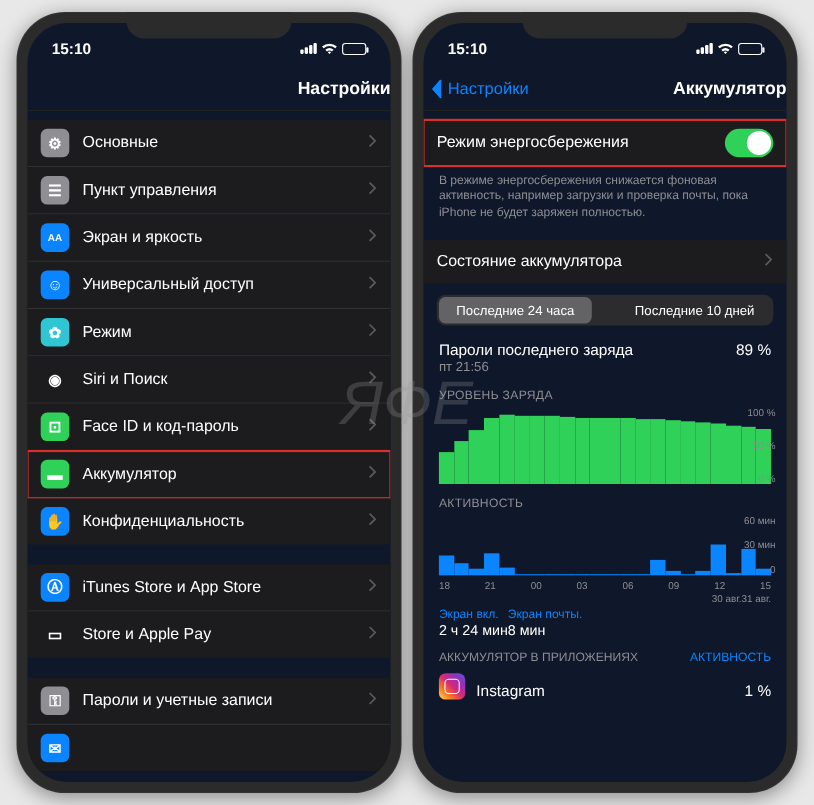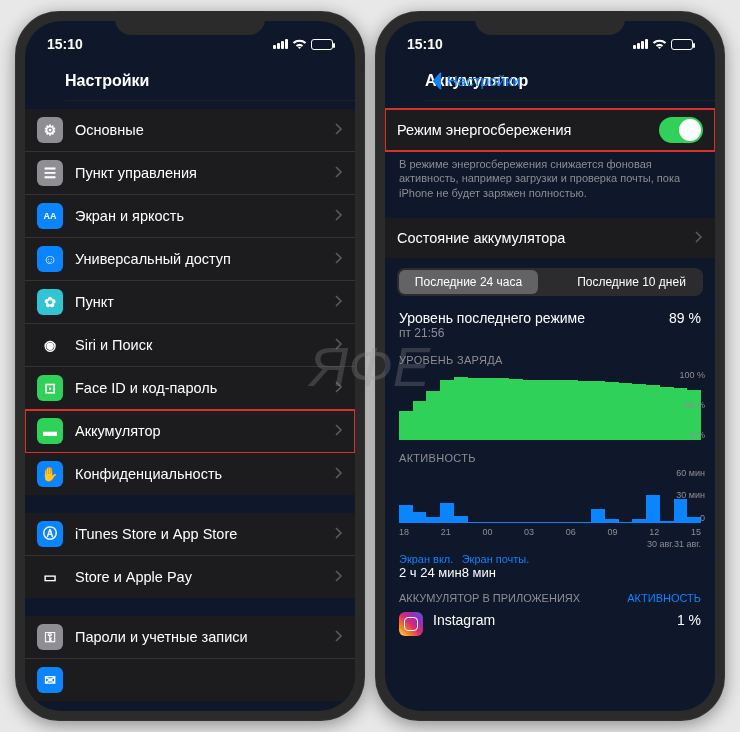--- a/index.html
+++ b/index.html
@@ -67,25 +67,24 @@
   .wifi { width:15px;height:11px; }
   .battery {
     width: 22px; height: 11px;
     border: 1px solid #fff; border-radius: 3px;
     position: relative;
   }
   .battery::after{ content:''; position:absolute; right:-3px; top:3px; width:2px; height:5px; background:#fff; border-radius:1px;}
   .battery-fill{ height:100%; width:55%; background:#ffd60a; border-radius:1px;}
   .nav-bar {
     height: 40px;
-    display:flex; align-items:center; justify-content:flex-start;
+    display:flex; align-items:center; justify-content:flex-end;
     position: relative;
     font-size: 16px; font-weight:600;
     border-bottom: 0.5px solid #222;
-    margin-left: 40px;
   }
   .nav-back {
     position:absolute; left:6px; top:0; height:100%;
     display:flex; align-items:center; color:#0a84ff;
     font-weight:400; font-size:15px;
   }
   .nav-back svg{width:12px;height:18px;margin-right:4px}
   .content { height: calc(100% - 80px); overflow:hidden; }
   .group { margin-top: 18px; }
   .group.tight{ margin-top:8px }
@@ -126,21 +125,21 @@
   .chart-bars{ position:absolute; inset:0; display:flex; align-items:flex-end; gap:0px;}
   .chart-bars span{ flex:1; background:#30d158; }
   .chart-ticks{ position:absolute; right:-4px; top:0; bottom:0; display:flex; flex-direction:column; justify-content:space-between; font-size:9px; color:#8e8e93; text-align:right }
   .activity-bars span{ flex:1; background:#0a84ff }
   .xaxis{ display:flex; justify-content:space-between; font-size:9px; color:#8e8e93; padding:2px 14px }
   .xaxis-sub{ display:flex; justify-content:flex-end; font-size:9px; color:#8e8e93; padding:0 14px }
   .dual{ display:flex; padding:4px 14px; font-size:13px }
   .dual .hdr{ color:#0a84ff; font-size:11px }
   .section-row{ display:flex; justify-content:space-between; padding:8px 14px 2px; font-size:11px; color:#8e8e93; text-transform:uppercase; }
   .section-row .link{ color:#0a84ff }
-  .app-row{ display:flex; align-items:flex-start; padding:6px 14px; font-size:14px }
+  .app-row{ display:flex; align-items:flex-end; padding:6px 14px; font-size:14px }
   .app-row .pct{ margin-left:auto; color:#fff }
   .insta{ width:24px;height:24px;border-radius:6px;background:linear-gradient(45deg,#feda75,#fa7e1e,#d62976,#962fbf,#4f5bd5);margin-right:10px;display:flex;align-items:center;justify-content:center }
   .insta::after{content:'';width:12px;height:12px;border:1.5px solid #fff;border-radius:4px}
 </style>
 </head>
 <body>
 
 <div class="watermark">ЯФЕ</div>
 
 <div class="phone">
@@ -189,21 +188,21 @@
           </div>
           <div class="row">
             <span class="icon-box" style="background: rgb(10, 132, 255); font-size: 14px; font-weight: 600; color: rgb(255, 255, 255);">☺︎</span>
             <span>Универсальный доступ</span>
             <span class="chevron"><svg viewBox="0 0 8 12">
                 <path stroke="#5a5a5e" stroke-width="1.6" fill="none" d="M1 1l5 5-5 5"></path>
               </svg></span>
           </div>
           <div class="row">
             <span class="icon-box" style="background: rgb(47, 197, 210); font-size: 14px; font-weight: 600; color: rgb(255, 255, 255);">✿</span>
-            <span>Пункт</span>
+            <span>Режим</span>
             <span class="chevron"><svg viewBox="0 0 8 12">
                 <path stroke="#5a5a5e" stroke-width="1.6" fill="none" d="M1 1l5 5-5 5"></path>
               </svg></span>
           </div>
           <div class="row">
             <span class="icon-box" style="background: rgb(28, 28, 30); font-size: 14px; font-weight: 600; color: rgb(255, 255, 255);">◉</span>
             <span>Siri и Поиск</span>
             <span class="chevron"><svg viewBox="0 0 8 12">
                 <path stroke="#5a5a5e" stroke-width="1.6" fill="none" d="M1 1l5 5-5 5"></path>
               </svg></span>
@@ -304,21 +303,21 @@
                 <path stroke="#5a5a5e" stroke-width="1.6" fill="none" d="M1 1l5 5-5 5"></path>
               </svg></span>
         </div>
       </div>
       <div class="seg-control">
         <div class="seg active">Последние 24 часа</div>
         <div class="seg">Последние 10 дней</div>
       </div>
       <div class="stat-row">
         <div>
-          <div>Уровень последнего режиме</div>
+          <div>Пароли последнего заряда</div>
           <div style="color:#8e8e93;font-size:12px">пт 21:56</div>
         </div>
         <div>89 %</div>
       </div>
       <div class="small-label">УРОВЕНЬ ЗАРЯДА</div>
       <div class="chart">
         <div class="chart-bars" id="level-bars">
             <span style="height: 42%;"></span>
             <span style="height: 55%;"></span>
             <span style="height: 70%;"></span>

